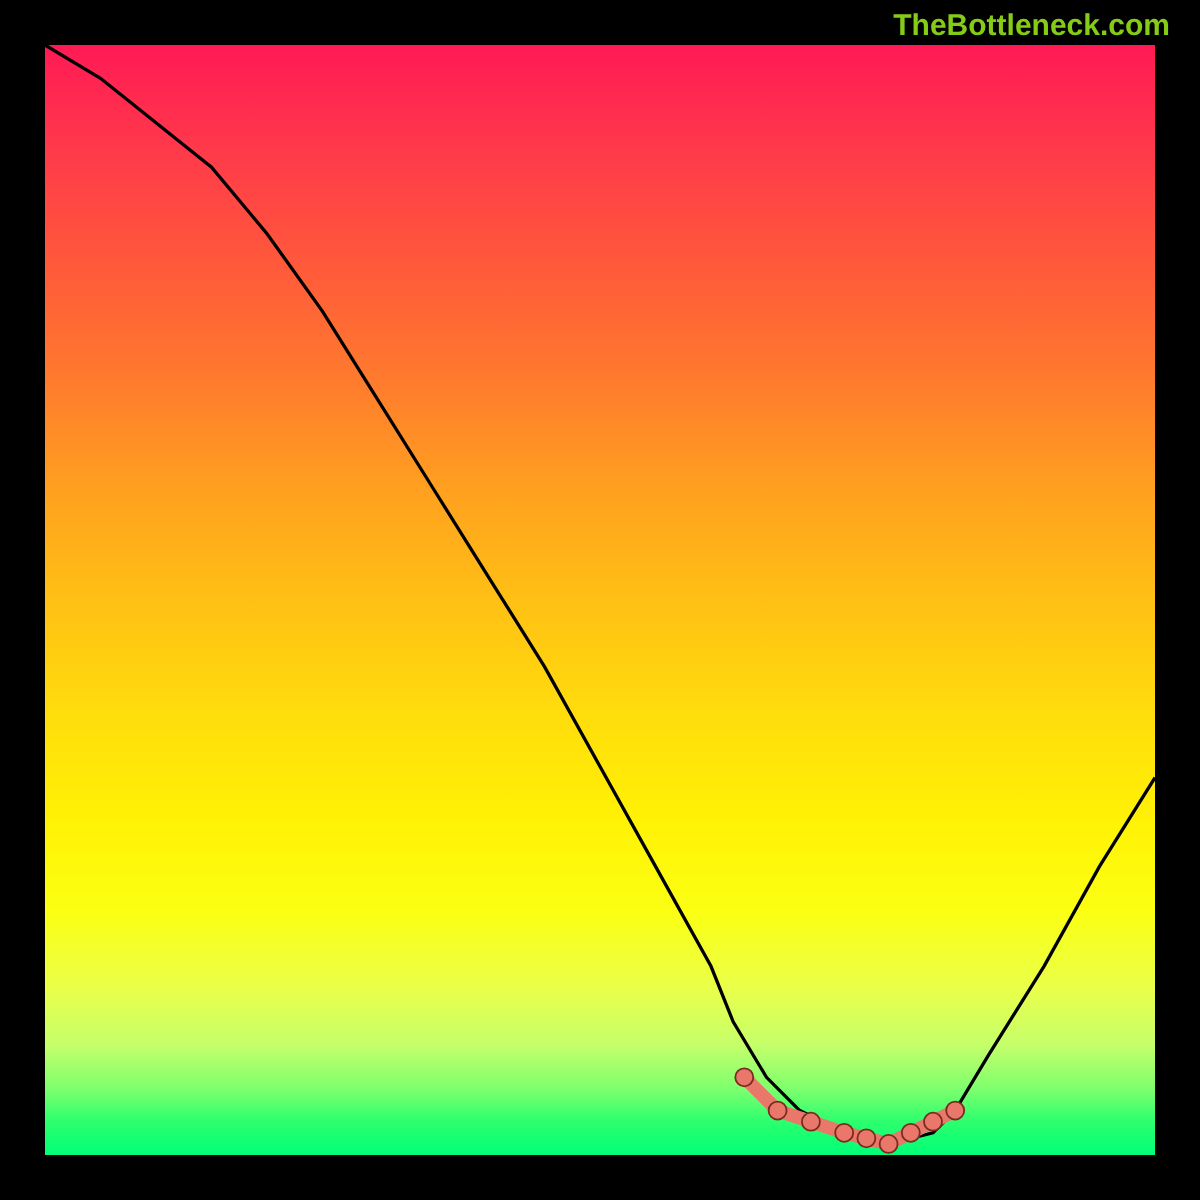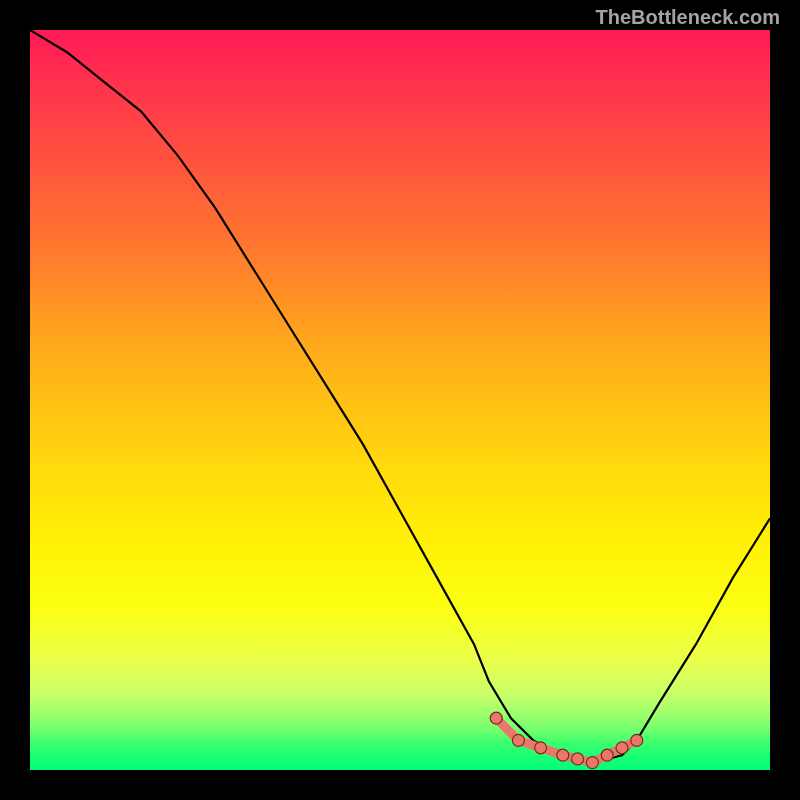--- a/index.html
+++ b/index.html
@@ -8,21 +8,21 @@
     background: #000;
     width: 800px;
     height: 800px;
     position: relative;
     font-family: Arial, sans-serif;
   }
   .watermark {
     position: absolute;
     top: 6px;
     right: 20px;
-    color: #a3a3a3;
+    color: #84cc16;
     font-size: 20px;
     font-weight: bold;
   }
   .chart-area {
     position: absolute;
     left: 30px;
     top: 30px;
     width: 740px;
     height: 740px;
     overflow: hidden;

